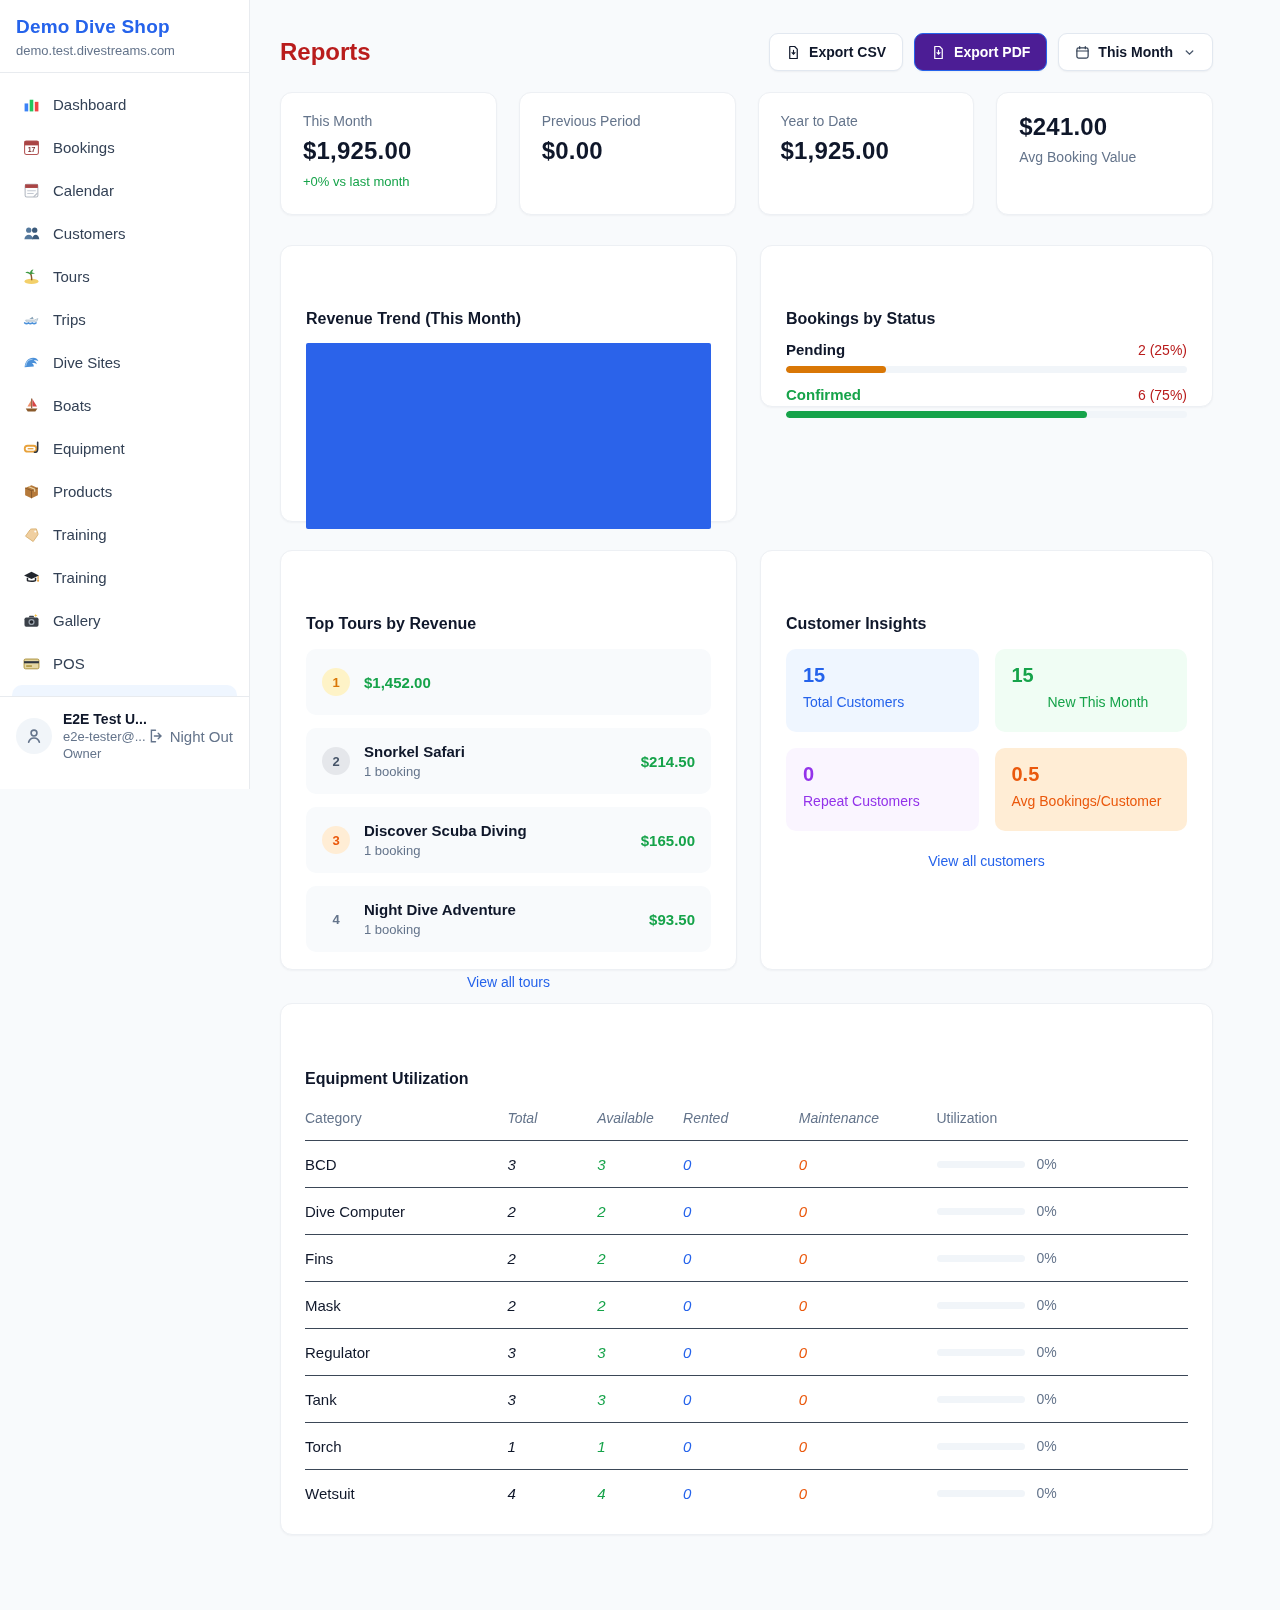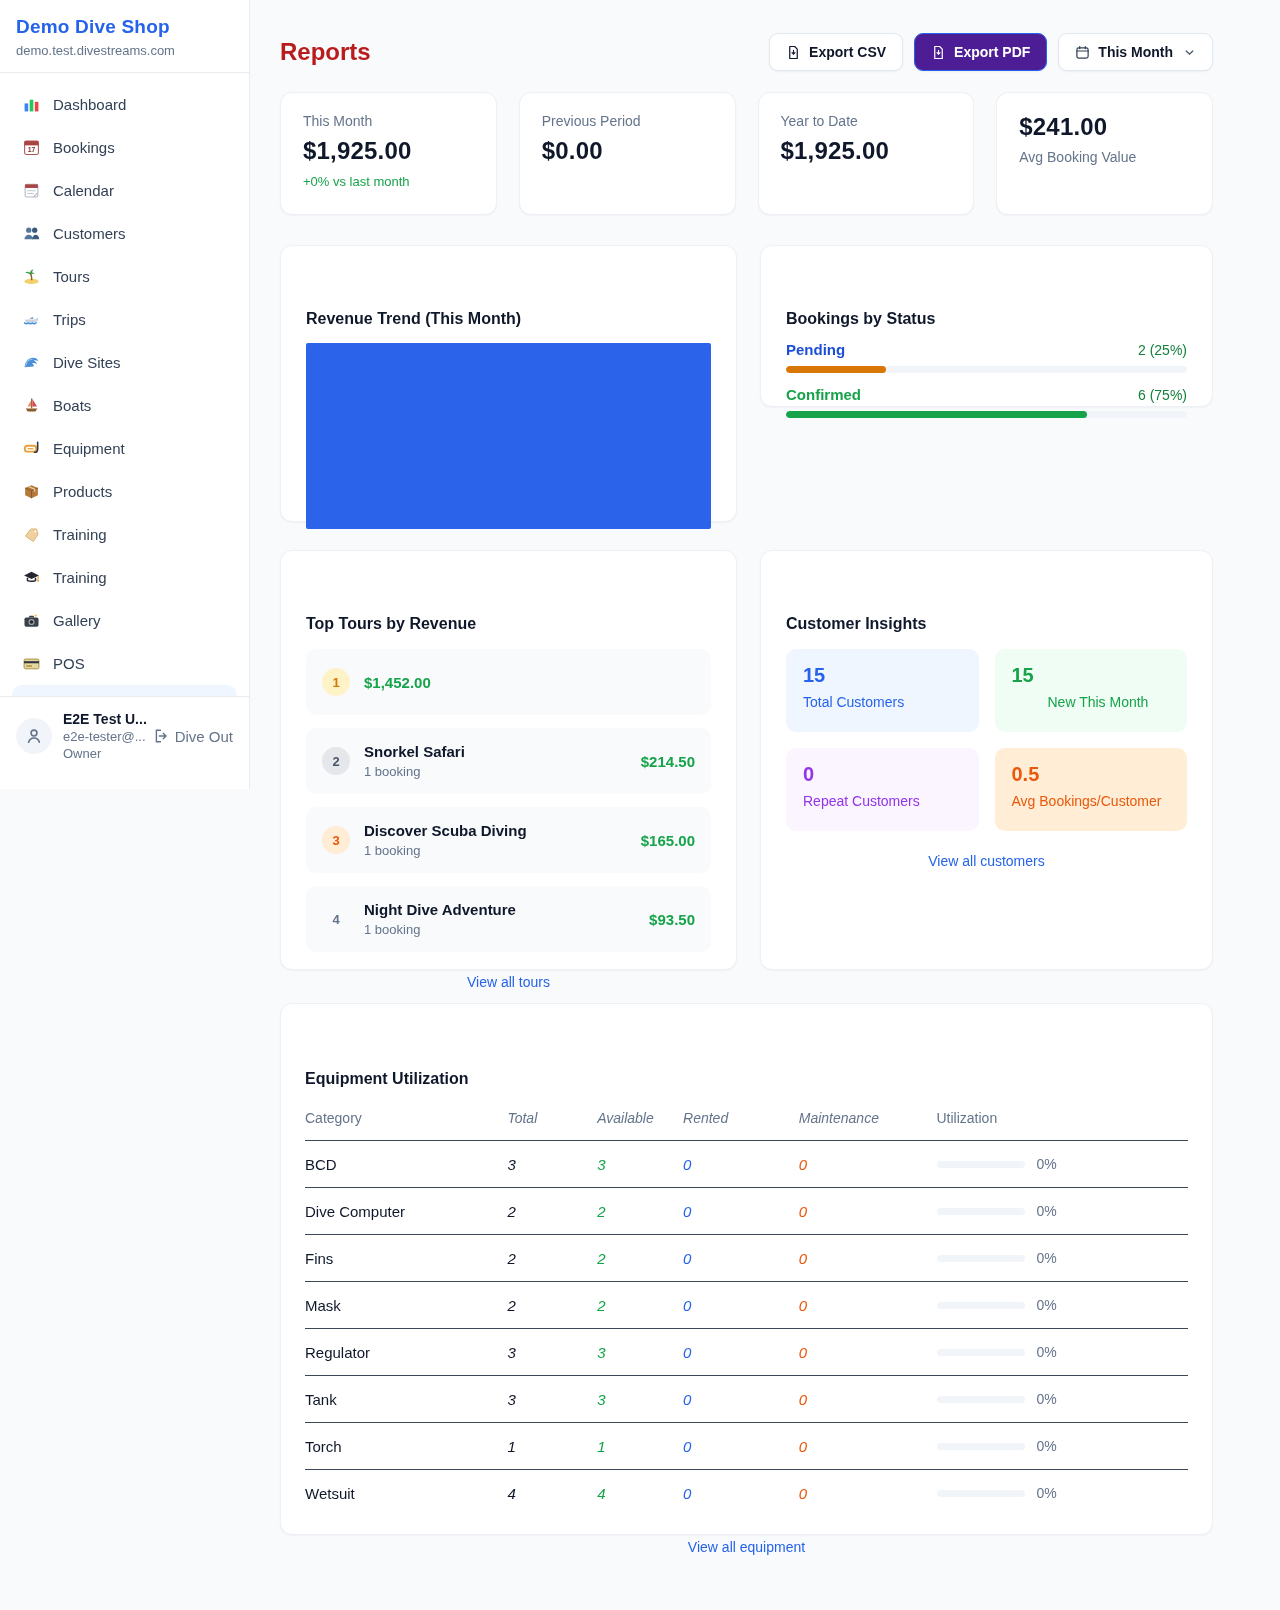--- a/index.html
+++ b/index.html
@@ -45,21 +45,21 @@
   .stat-card.value-first .stat-label { margin-top:8px; }
 
   
   .row2 { position:absolute; top:245px; left:0; width:100%; display:flex; gap:23px; align-items:flex-start; }
   .chart-card { width:457px; height:277px; padding:22px 25px; }
   .chart-block { margin-top:15px; height:186px; border-radius:2px; }
   .status-card { width:453px; height:162px; padding:22px 25px; }
   .status-row { margin-top:13px; }
   .status-head { display:flex; justify-content:space-between; align-items:center; }
   .status-label { font-size:15px; font-weight:bold; }
-  .status-count { font-size:14px; color:#15803d; }
+  .status-count { font-size:14px; color:#b91c1c; }
   .status-track { margin-top:8px; height:7px; background:#f1f5f9; border-radius:99px; overflow:hidden; }
   .status-fill { height:100%; border-radius:99px; }
 
   
   .row3 { position:absolute; top:550px; left:0; width:100%; display:flex; gap:23px; align-items:flex-start; }
   .tours-card { width:457px; height:420px; padding:22px 25px; }
   .tour-item { display:flex; align-items:center; gap:14px; background:#f8fafc; border-radius:10px; padding:10px 16px; height:66px; margin-top:13px; }
   .tour-item:first-of-type { margin-top:16px; }
   .rank { width:28px; height:28px; border-radius:50%; display:flex; align-items:center; justify-content:center; font-size:13px; font-weight:bold; flex:0 0 28px; }
   .tour-meta { flex:1; min-width:0; }
@@ -259,21 +259,21 @@
       <div class="u-email">e2e-tester@...</div>
       <div class="u-role">Owner</div>
     </div>
     <div class="signout">
       <span>
         <svg width="16" height="16" viewBox="0 0 16 16">
             <path d="M7.5 2.2H3.4v11.6h4.1" fill="none" stroke="#64748b" stroke-width="1.4" stroke-linecap="round"></path>
             <path d="M10.2 5.2 13 8l-2.8 2.8M12.6 8H6.4" fill="none" stroke="#64748b" stroke-width="1.4" stroke-linecap="round"></path>
           </svg>
       </span>
-      <span>Dive Out</span>
+      <span>Night Out</span>
     </div>
   </div>
 </aside>
 
 <main class="main">
 
   <div class="page-head">
     <h1 class="page-title">Reports</h1>
     <div class="head-actions">
       <button class="btn">
@@ -334,21 +334,21 @@
   <div class="row2">
     <div class="card chart-card">
       <div class="card-title">Revenue Trend (This Month)</div>
       <div class="chart-block" id="chart-block" style="background: rgb(43, 99, 234);"></div>
     </div>
     <div class="card status-card">
       <div class="card-title">Bookings by Status</div>
       <div id="status-rows">
           <div class="status-row">
             <div class="status-head">
-              <span class="status-label" style="color: #1d4ed8;">Pending</span>
+              <span class="status-label" style="color: #0f172a;">Pending</span>
               <span class="status-count">2 (25%)</span>
             </div>
             <div class="status-track">
               <div class="status-fill" style="width: 25%; background: rgb(217, 119, 6);"></div>
             </div>
           </div>
           <div class="status-row">
             <div class="status-head">
               <span class="status-label" style="color: rgb(22, 163, 74);">Confirmed</span>
               <span class="status-count">6 (75%)</span>
@@ -541,16 +541,15 @@
             <td class="c4" style="color: rgb(234, 88, 12);">0</td>
             <td class="c5">
               <div class="util-wrap">
                 <div class="util-track"></div>
                 <span class="util-text">0%</span>
               </div>
             </td>
           </tr>
         </tbody>
     </table>
-    <a class="view-link">View all equipment</a>
   </div>
 
 </main>
 
 </body></html>

